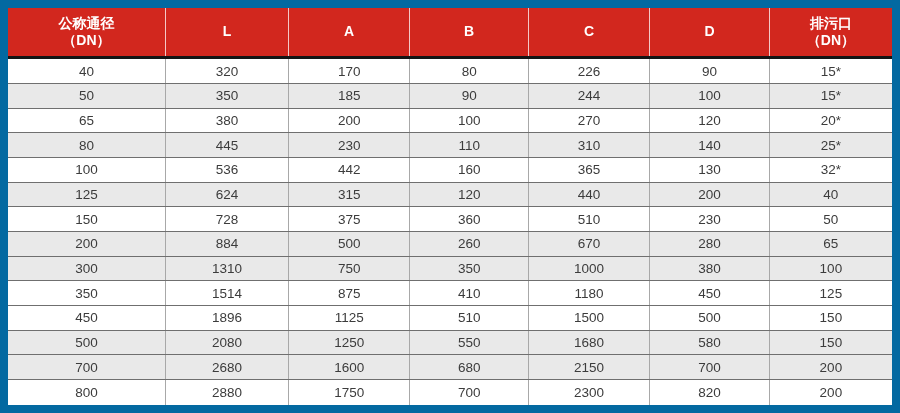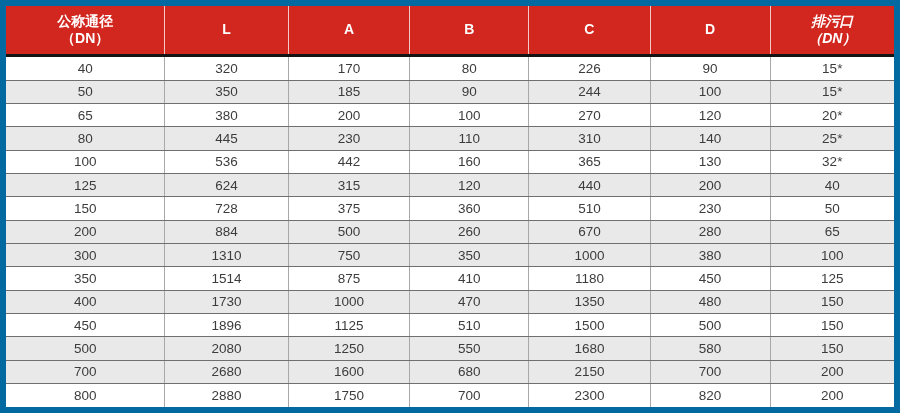--- a/index.html
+++ b/index.html
@@ -11,21 +11,21 @@
   .spec-table-wrap {
     width: 900px;
     height: 413px;
     box-sizing: border-box;
   }
   table.spec-table {
     width: 900px;
     height: 413px;
     border-collapse: collapse;
     table-layout: fixed;
-    border: 6px solid #0369a1;
+    border: 8px solid #0369a1;
   }
   
   col.c0 { width: 18.1%; }
   col.c1 { width: 13.8%; }
   col.c2 { width: 13.6%; }
   col.c3 { width: 13.3%; }
   col.c4 { width: 13.6%; }
   col.c5 { width: 13.4%; }
   col.c6 { width: 14.2%; }
 
@@ -38,21 +38,21 @@
     text-align: center;
     vertical-align: middle;
     padding: 4px 2px;
     height: 40px;
     white-space: pre-line;
     border-left: 1px solid rgba(255,255,255,0.75);
     border-right: 1px solid rgba(255,255,255,0.75);
     border-bottom: 3px solid #141414;
   }
   thead th:first-child { border-left: none; }
-  thead th:last-child  { border-right: none; font-style: italic; }
+  thead th:last-child  { border-right: none; }
 
   tbody td {
     text-align: center;
     vertical-align: middle;
     font-size: 13.5px;
     color: #3c3c3c;
     padding: 1px 2px;
     border-left: 1px solid #a8a8a8;
     border-right: 1px solid #a8a8a8;
     border-top: 1px solid #6f6f6f;
@@ -175,29 +175,20 @@
         </tr>
         <tr class="even">
           <td>350</td>
           <td>1514</td>
           <td>875</td>
           <td>410</td>
           <td>1180</td>
           <td>450</td>
           <td>125</td>
         </tr>
-        <tr class="odd">
-          <td>400</td>
-          <td>1730</td>
-          <td>1000</td>
-          <td>470</td>
-          <td>1350</td>
-          <td>480</td>
-          <td>150</td>
-        </tr>
         <tr class="even">
           <td>450</td>
           <td>1896</td>
           <td>1125</td>
           <td>510</td>
           <td>1500</td>
           <td>500</td>
           <td>150</td>
         </tr>
         <tr class="odd">

